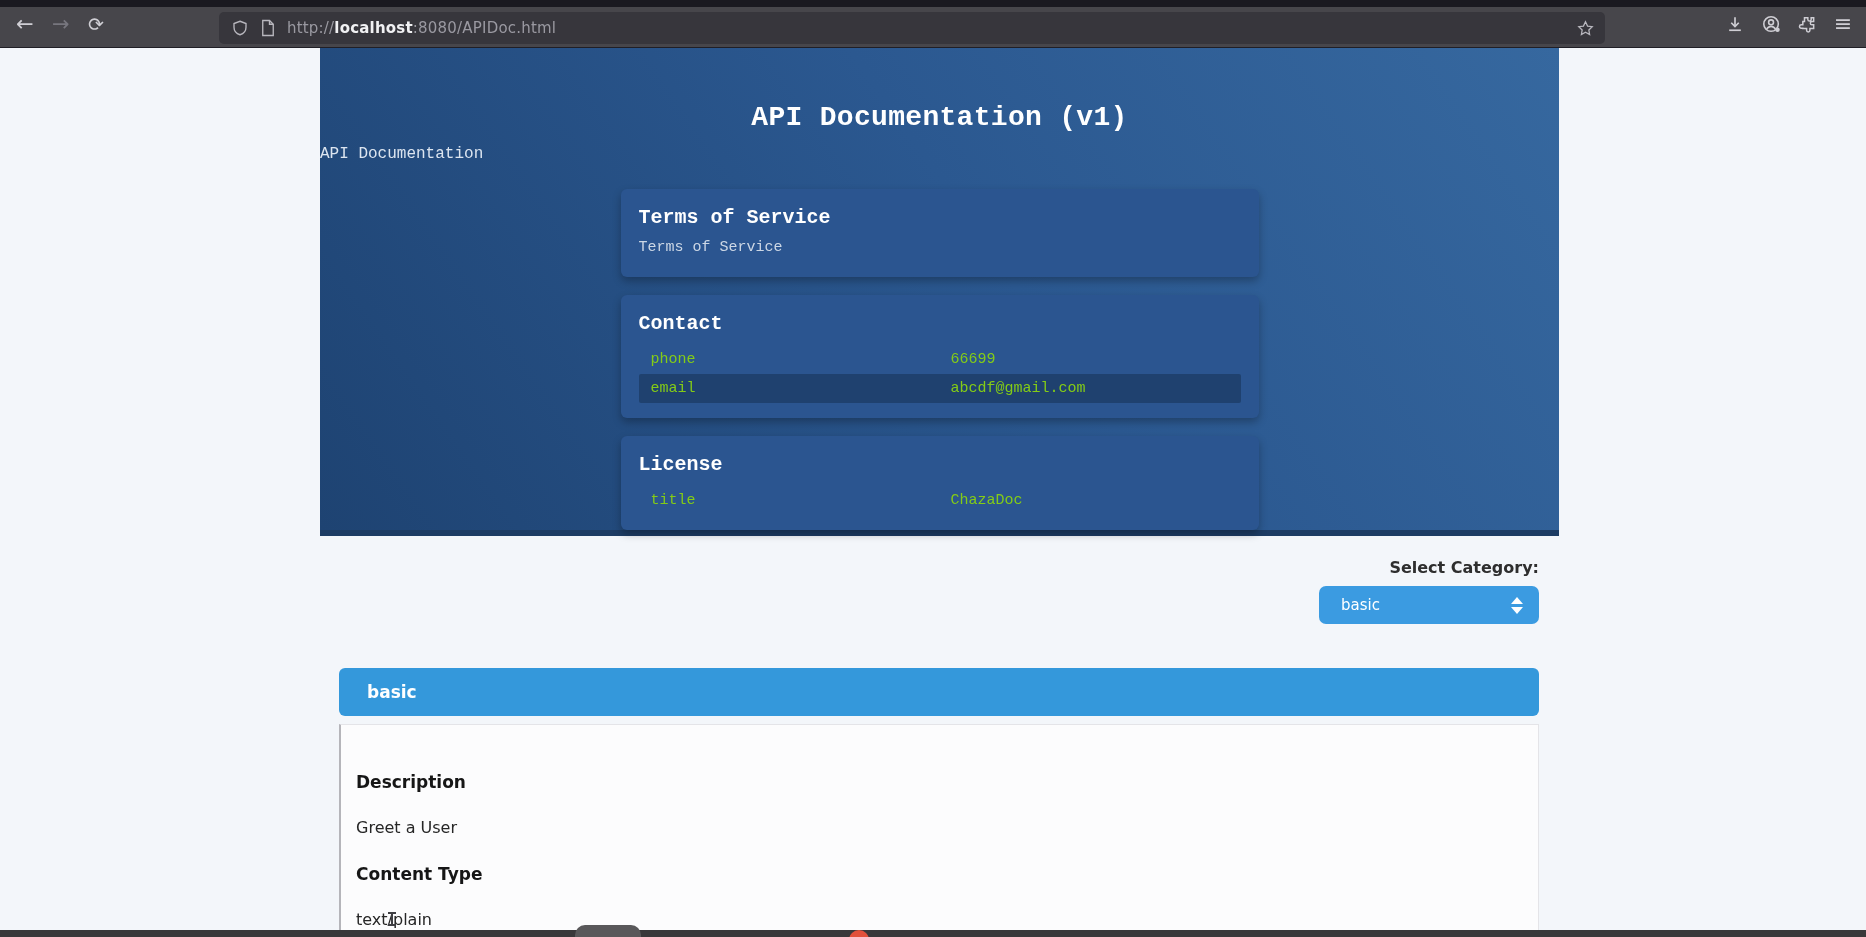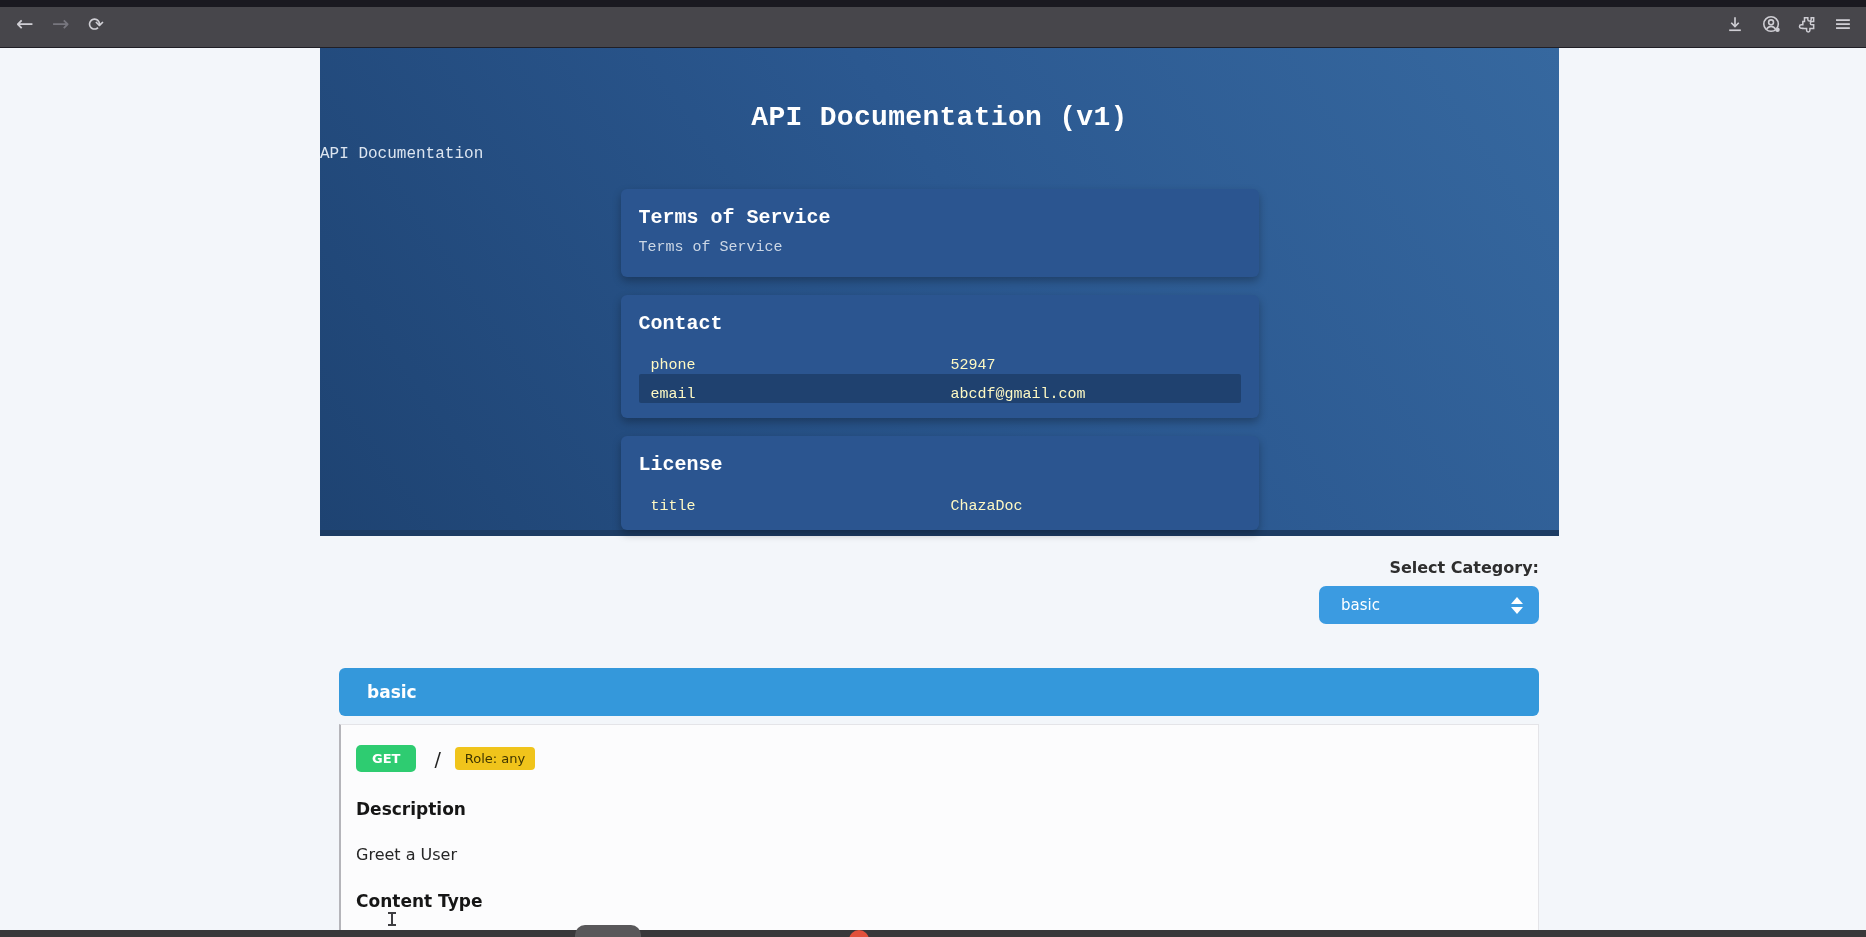--- a/index.html
+++ b/index.html
@@ -34,21 +34,21 @@
   
   .banner{position:absolute;left:320px;top:48px;width:1239px;height:488px;
     background:linear-gradient(55deg,var(--banner_1,#1e4372) 0%,var(--banner_2,#2b5890) 55%,var(--banner_3,#36689f) 100%);
     border-bottom:6px solid var(--banner_border,#1d3c64);font-family:Liberation Mono, monospace;}
   .banner h1{margin-top:54px;text-align:center;color:#fff;font-size:28px;letter-spacing:.3px;}
   .subtitle{margin-top:12px;color:#dce5f0;font-size:16px;}
   .cards{width:638px;margin:26px auto 0;}
   .bcard{background:var(--card_bg,#2b5590);border-radius:6px;box-shadow:0 4px 9px rgba(0,0,0,.28);padding:13px 18px 15px;margin-bottom:18px;}
   .bcard h2{color:#fff;font-size:20px;margin:4px 0 10px;}
   .bcard .tos-body{color:var(--card_text,#ccd7e5);font-size:15px;margin-bottom:6px;}
-  .trow{display:flex;align-items:flex-end;height:29px;padding:0 12px;font-size:15px;color:#fef9c3;border-radius:2px;}
+  .trow{display:flex;align-items:center;height:29px;padding:0 12px;font-size:15px;color:#84cc16;border-radius:2px;}
   .trow.dark{background:var(--row_dark,#1f416f);}
   .tkey{width:300px;}
   .tval{flex:1;}
 
   
   .cat{position:absolute;left:339px;top:558px;width:1200px;text-align:right;}
   .cat-label{font-size:16px;font-weight:bold;color:#2e2e2e;}
   .select{display:inline-flex;align-items:center;width:220px;height:38px;margin-top:9px;background:var(--select_bg,#3b9be1);border-radius:7px;padding:0 16px 0 22px;cursor:default;}
   .select .val{color:#fff;font-size:15px;flex:1;text-align:left;}
   .sel-arrows{display:flex;flex-direction:column;gap:3px;}
@@ -77,20 +77,39 @@
 </style>
 </head>
 <body>
 
 <div class="chrome">
   <div class="titlebar"></div>
   <span class="navbtn btn-back">←</span>
   <span class="navbtn dim btn-forward">→</span>
   <span class="navbtn btn-reload">⟳</span>
 
+  <div class="urlbar">
+    <span class="ico">
+      <svg width="18" height="18" viewBox="0 0 24 24" fill="none" stroke="#b8b7be" stroke-width="1.8">
+          <path d="M12 3l8 3v5c0 5-3.5 8.6-8 10-4.5-1.4-8-5-8-10V6z"></path>
+        </svg>
+    </span>
+    <span class="ico">
+      <svg width="16" height="18" viewBox="0 0 20 24" fill="none" stroke="#b8b7be" stroke-width="1.8">
+          <path d="M3 2h9l5 5v15H3z"></path>
+          <path d="M12 2v5h5"></path>
+        </svg>
+    </span>
+    <span class="urltext"><span>http://</span><span class="host">localhost</span><span>:8080/APIDoc.html</span></span>
+    <span class="star">
+      <svg width="19" height="19" viewBox="0 0 24 24" fill="none" stroke="#b8b7be" stroke-width="1.6">
+          <path d="M12 3.5l2.6 5.4 5.9.8-4.3 4.1 1 5.8-5.2-2.8-5.2 2.8 1-5.8-4.3-4.1 5.9-.8z"></path>
+        </svg>
+    </span>
+  </div>
 
   <div class="chrome-right">
     <span class="cr-ico">
       <svg width="20" height="20" viewBox="0 0 24 24" fill="none" stroke="#cfced4" stroke-width="2">
           <path d="M12 4v10"></path>
           <path d="M7.5 10.5L12 15l4.5-4.5"></path>
           <path d="M5 19.5h14"></path>
         </svg>
     </span>
     <span class="cr-ico">
@@ -120,21 +139,21 @@
 
     <div class="bcard">
       <h2>Terms of Service</h2>
       <div class="tos-body">Terms of Service</div>
     </div>
 
     <div class="bcard">
       <h2>Contact</h2>
       <div class="trow">
         <span class="tkey">phone</span>
-        <span class="tval">52947</span>
+        <span class="tval">66699</span>
       </div>
       <div class="trow dark">
         <span class="tkey">email</span>
         <span class="tval">abcdf@gmail.com</span>
       </div>
     </div>
 
     <div class="bcard">
       <h2>License</h2>
       <div class="trow">
@@ -153,25 +172,20 @@
     <span class="sel-arrows">
       <span class="arr-up"></span>
         <span class="arr-down"></span>
     </span>
   </div>
 </div>
 
 <div class="section-h">basic</div>
 
 <div class="endpoint">
-  <div class="mrow">
-    <span class="badge-get">GET</span>
-    <span class="slash">/</span>
-    <span class="badge-role">Role: any</span>
-  </div>
   <div class="ep-h">Description</div>
   <div class="ep-t">Greet a User</div>
   <div class="ep-h">Content Type</div>
   <div class="ep-t">text/plain</div>
 </div>
 
 <span class="ibeam"></span>
 <div class="taskbar">
   <span class="dock-blob"></span>
   <span class="dock-dot"></span>

